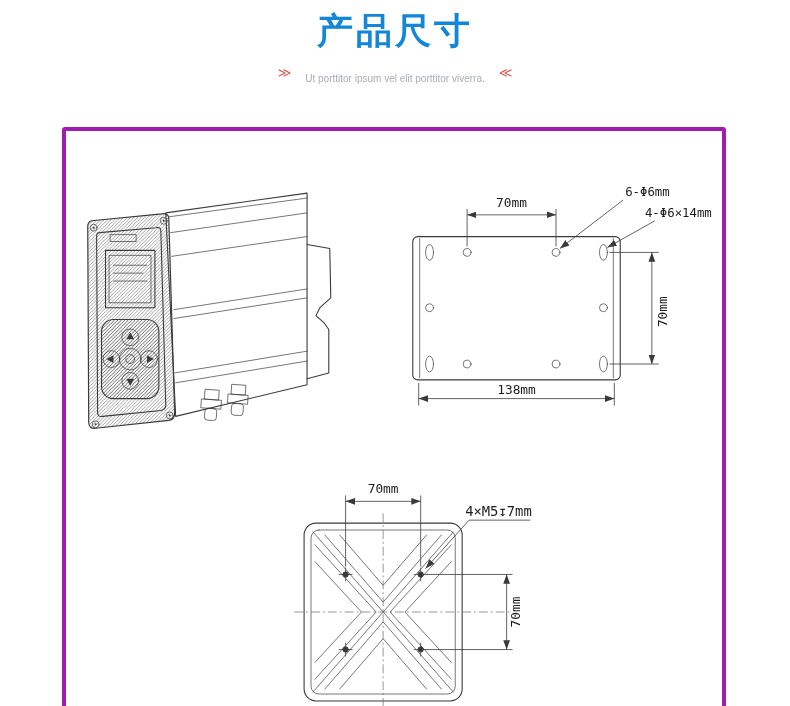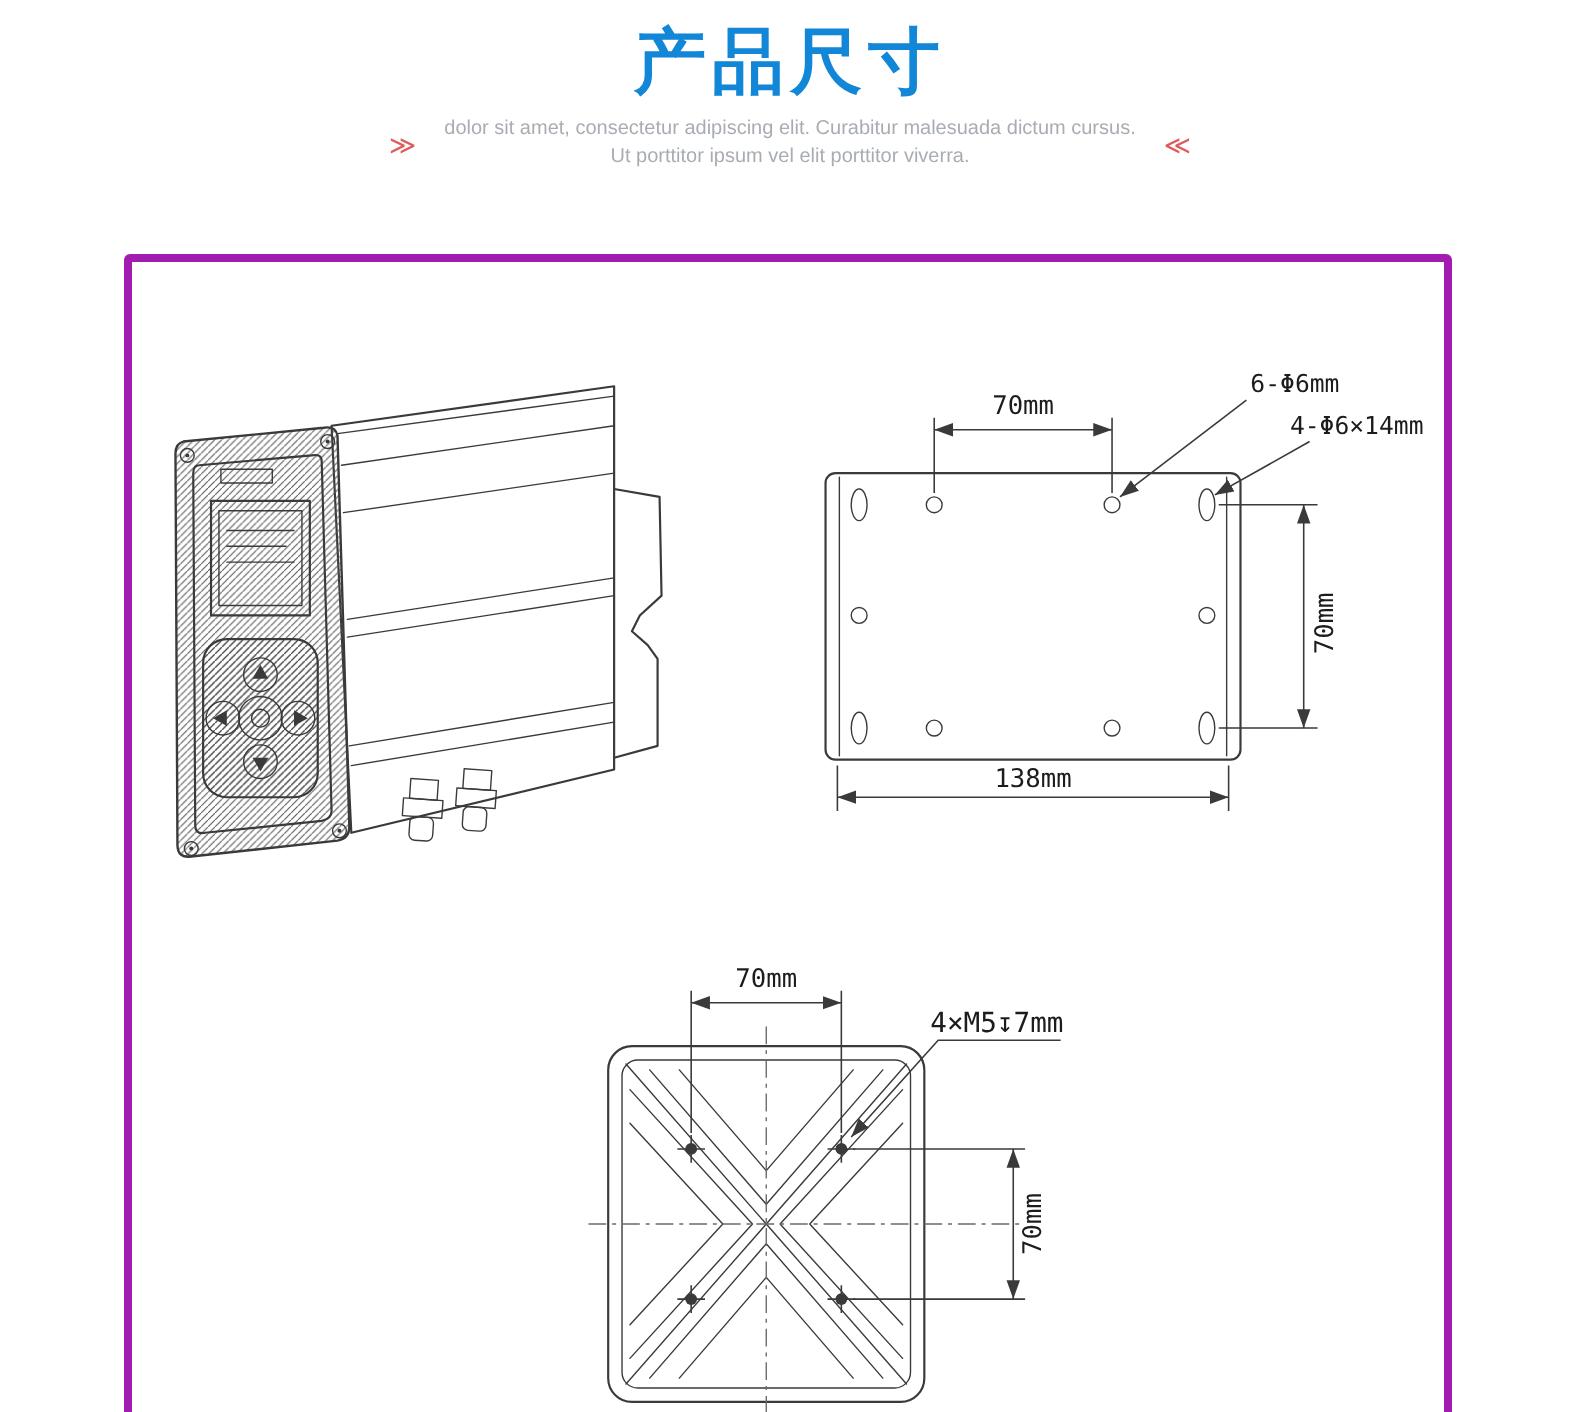--- a/index.html
+++ b/index.html
@@ -44,21 +44,21 @@
 </head>
 <body>
 
 <div class="page">
 
   <div class="hdr">
     <div class="hdr-title">产品尺寸</div>
     <div class="hdr-sub">
       <span class="hdr-deco">≫</span>
       <span class="hdr-sub-lines">
-        <span>dolor sit amet, consectetur adipiscing elit. Curabitur malesuada dictum cursus.</span><br>
+        <br>
         <span>Ut porttitor ipsum vel elit porttitor viverra.</span>
       </span>
       <span class="hdr-deco">≪</span>
     </div>
   </div>
 
   <div class="frame">
     <svg viewBox="0 0 664 561">
       <defs>
         <pattern id="hatch" patternUnits="userSpaceOnUse" width="3.5" height="3.5">

